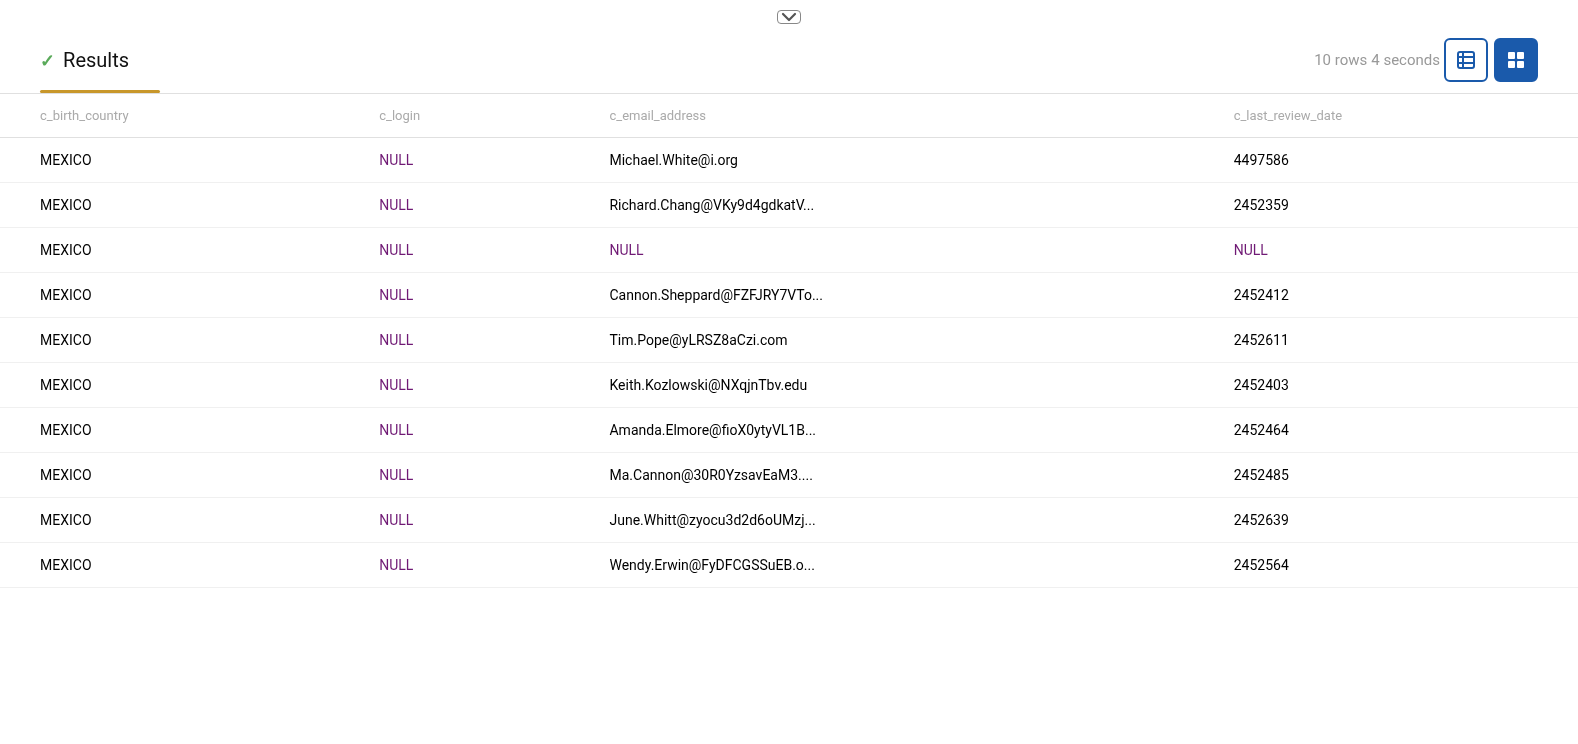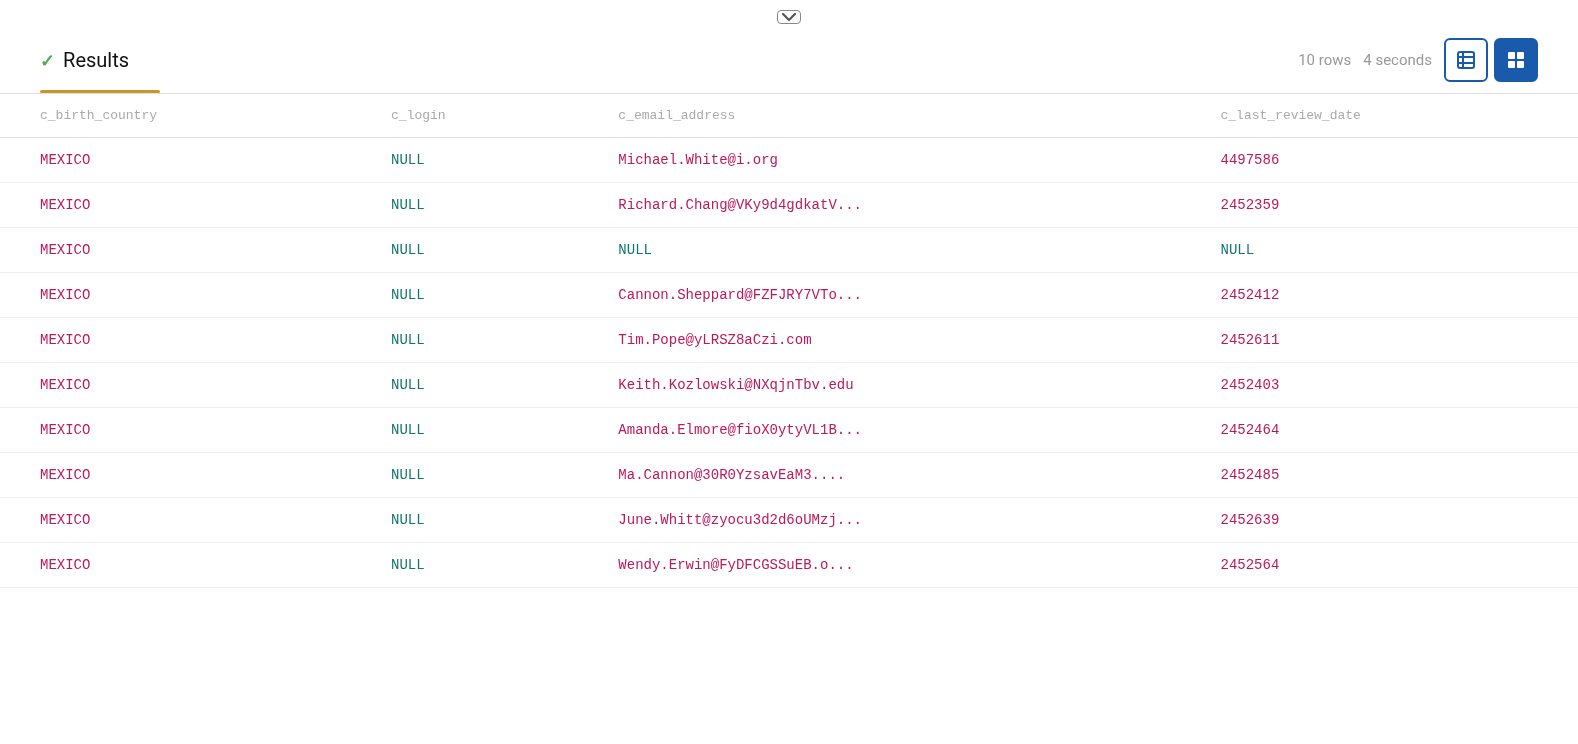--- a/index.html
+++ b/index.html
@@ -51,21 +51,21 @@
       font-weight: bold;
     }
     .results-title {
       font-size: 20px;
       font-weight: 400;
       color: #111;
     }
     .meta-section {
       display: flex;
       align-items: center;
-      gap: 12px;
+      gap: 4px;
     }
     .meta-text {
       color: #999;
       font-size: 15px;
     }
     .btn-group {
       display: flex;
       gap: 6px;
     }
     .icon-btn {
@@ -96,43 +96,42 @@
       border-radius: 2px;
     }
     .divider {
       border: none;
       border-top: 1px solid #e0e0e0;
       margin: 0 0 0 0;
     }
     table {
       width: 100%;
       border-collapse: collapse;
-      font-family: Liberation Mono, monospace;
     }
     thead tr {
       border-bottom: 1px solid #e0e0e0;
     }
     th {
       color: #aaa;
       font-weight: 400;
       font-size: 13px;
       padding: 14px 20px 14px 40px;
       text-align: left;
       white-space: nowrap;
     }
     td {
       padding: 14px 20px 14px 40px;
       border-bottom: 1px solid #f0f0f0;
       font-size: 14px;
     }
     .null-val {
-      color: #0f766e;
+      color: #701a75;
     }
     .normal-val {
-      color: #be185d;
+      color: #000000;
     }
   </style>
 </head>
 <body>
 
 <div class="page-container">
 
   <div class="top-chevron">
     <div class="chevron-icon">
       <svg viewBox="0 0 16 10" width="16" height="10" fill="none" stroke="#555" stroke-width="2.2" stroke-linecap="round" stroke-linejoin="round">

